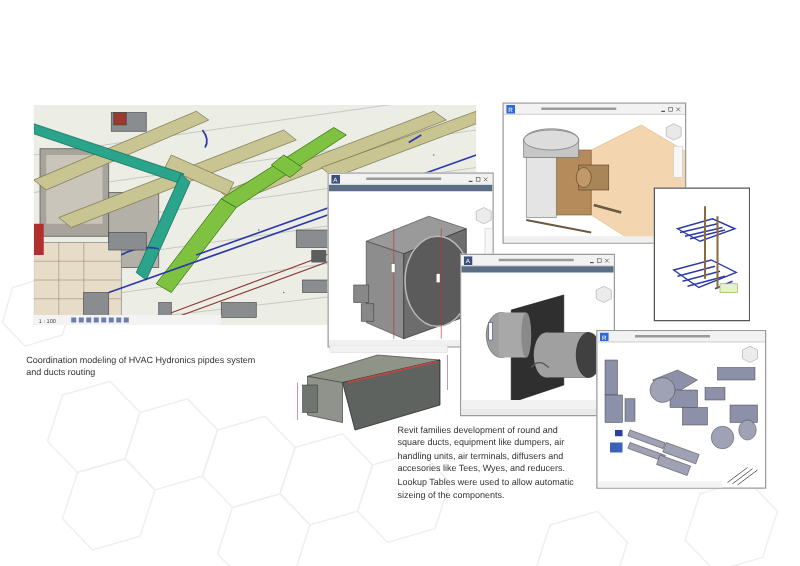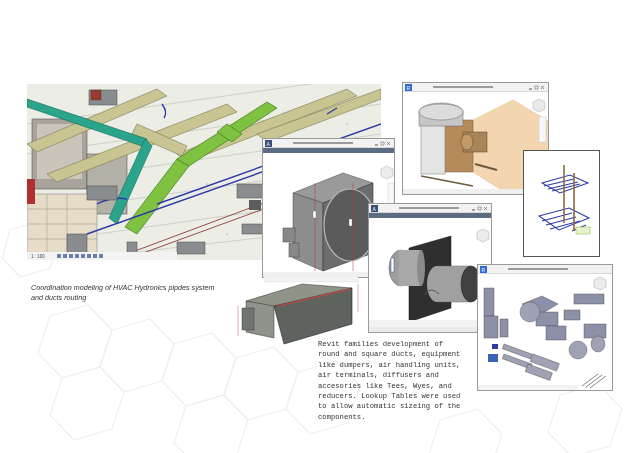--- a/index.html
+++ b/index.html
@@ -13,22 +13,22 @@
   
   #main-shot { left: 27px; top: 84px; width: 354px; height: 176px; border: none; background: #e9ebe4; }
 
   .titlebar { position: absolute; left: 0; top: 0; right: 0; height: 9px; background: #f2f2f2; border-bottom: 1px solid #d8d8d8; }
   .titlebar .app-icon { position: absolute; left: 2px; top: 1px; width: 7px; height: 7px; }
   .titlebar .ttext { position: absolute; left: 30px; top: 3px; width: 60px; height: 2px; background: #9a9a9a; }
   .titlebar .wbtns { position: absolute; right: 3px; top: 2px; width: 18px; height: 5px; }
   .ribbon { position: absolute; left: 0; top: 9px; right: 0; height: 5px; background: #5a6d84; }
 
   .caption { position: absolute; font-size: 7.2px; line-height: 10.4px; color: #333; }
-  #caption-1 { left: 31px; top: 283px; width: 190px; font-style: italic; }
-  #caption-2 { left: 318px; top: 339px; width: 150px; font-family: Liberation Mono, monospace; }
+  #caption-1 { left: 21px; top: 283px; width: 190px; }
+  #caption-2 { left: 318px; top: 339px; width: 150px; }
 </style>
 </head>
 <body>
 
 <svg class="hex-bg" viewBox="0 0 640 453">
   <g fill="none" stroke="#efefef" stroke-width="1.2">
     <polygon points="50,316 88,305 112,330 100,367 62,378 38,353"></polygon>
     <polygon points="112,330 150,319 174,344 162,381 124,392 100,367"></polygon>
     <polygon points="174,344 212,333 236,358 224,395 186,406 162,381"></polygon>
     <polygon points="236,358 274,347 298,372 286,409 248,420 224,395"></polygon>

